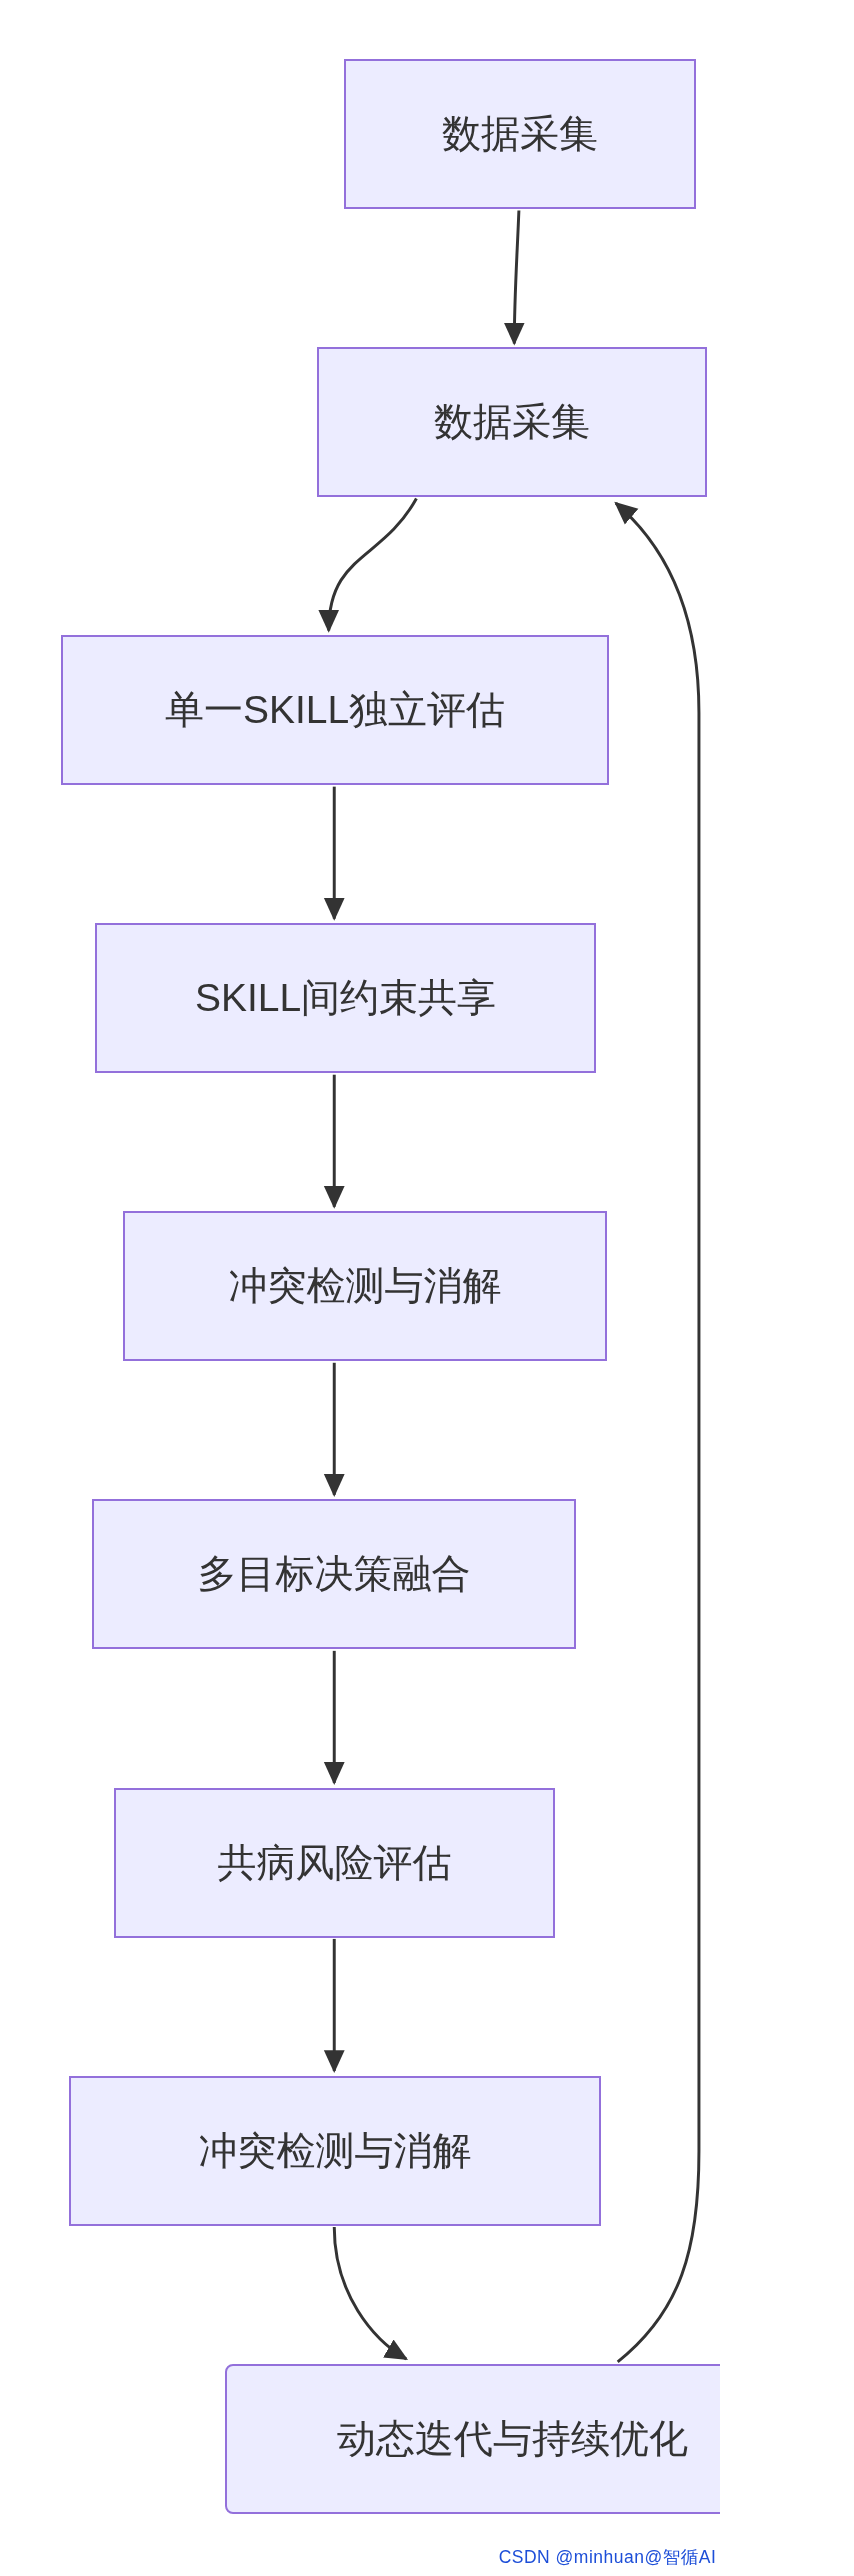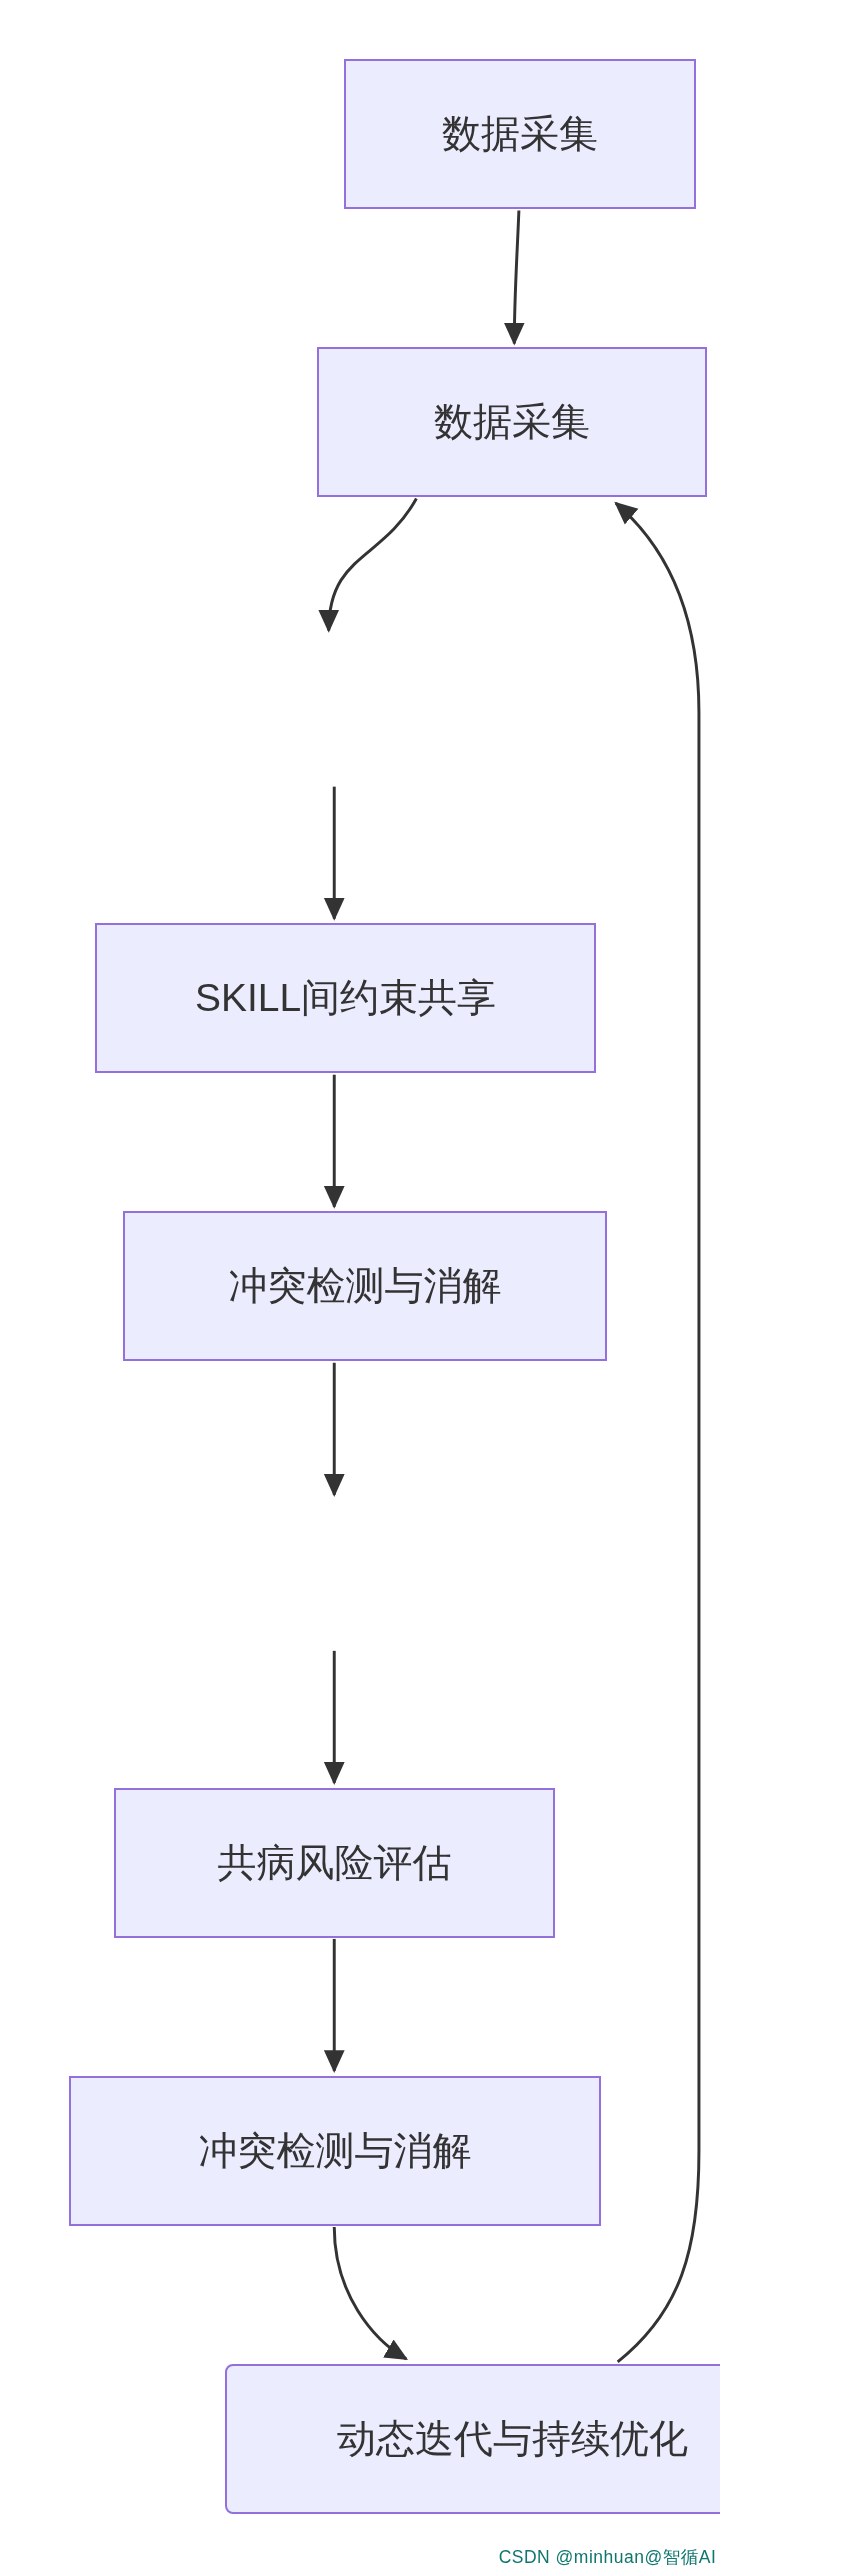--- a/index.html
+++ b/index.html
@@ -50,21 +50,21 @@
   .n5 { left: 92px; top: 1211px; width: 484px; margin-left: 31px; }
   .n6 { left: 92px; top: 1499px; width: 484px; }
   .n7 { left: 114px; top: 1788px; width: 441px; }
   .n8 { left:  69px; top: 2076px; width: 532px; }
   .n9 { left: 225px; top: 2364px; width: 575px; border-radius: 8px; }
   .watermark {
     position: absolute;
     right: 3.7px;
     top: 2545px;
     font-size: 17.5px;
-    color: #0f766e;
+    color: #1d4ed8;
     letter-spacing: 0.5px;
     white-space: nowrap;
   }
 </style>
 </head>
 <body>
 
 <div class="canvas">
 
   <svg class="edges" width="855" height="2576" viewBox="0 0 926 2790">
@@ -94,29 +94,35 @@
   </svg>
 
   <div class="node n1">
     <span class="node-label">数据采集</span>
   </div>
 
   <div class="node n2">
     <span class="node-label">数据采集</span>
   </div>
 
+  <div class="node n3">
+    <span class="node-label">单一SKILL独立评估</span>
+  </div>
 
   <div class="node n4">
     <span class="node-label">SKILL间约束共享</span>
   </div>
 
   <div class="node n5">
     <span class="node-label">冲突检测与消解</span>
   </div>
 
+  <div class="node n6">
+    <span class="node-label">多目标决策融合</span>
+  </div>
 
   <div class="node n7">
     <span class="node-label">共病风险评估</span>
   </div>
 
   <div class="node n8">
     <span class="node-label">冲突检测与消解</span>
   </div>
 
   <div class="node n9">

